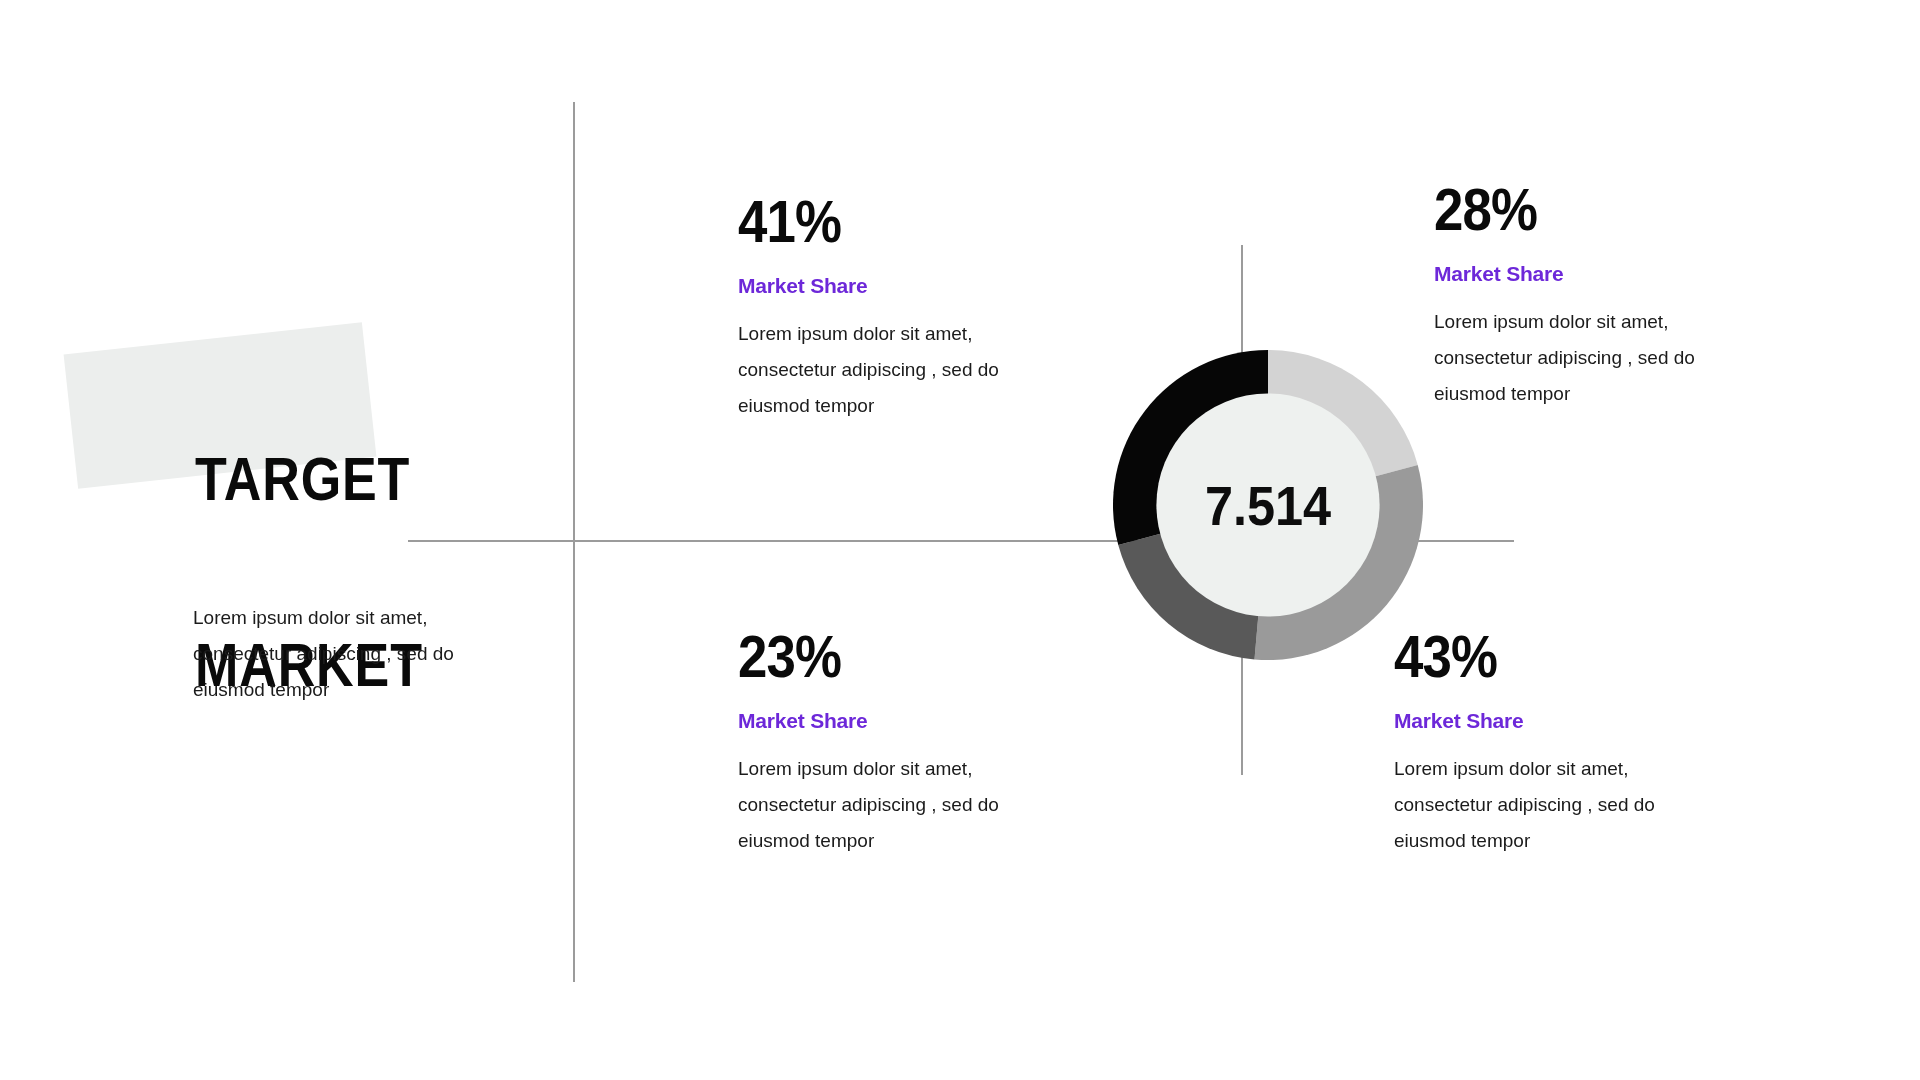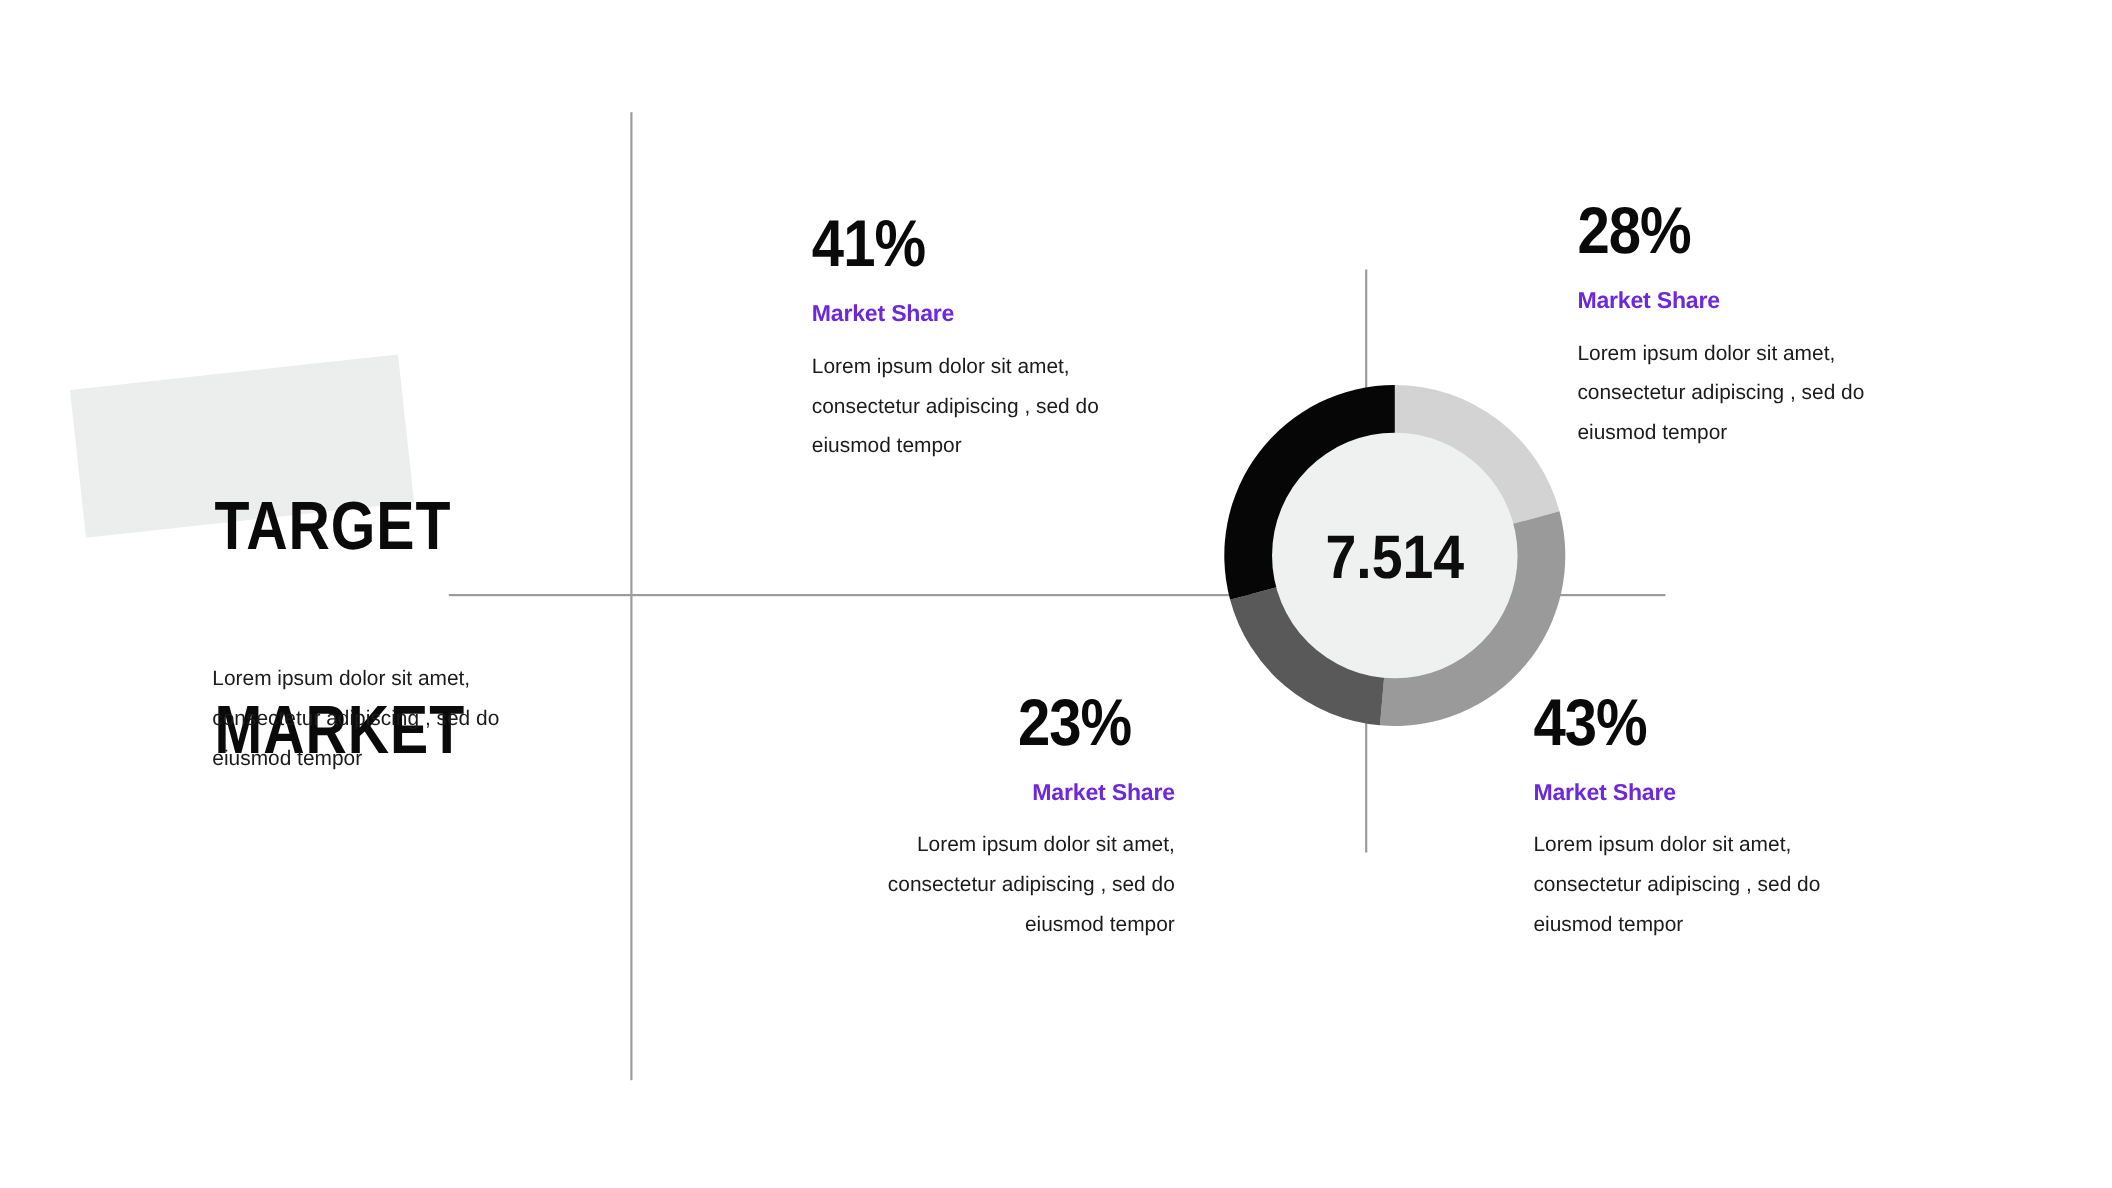--- a/index.html
+++ b/index.html
@@ -119,21 +119,21 @@
     display: block;
     margin-top: 18px;
     font-size: 19px;
     line-height: 36px;
     color: #1b1b1b;
     font-weight: 400;
   }
 
   #stat-block-top-left    { left: 738px;  top: 192px; }
   #stat-block-top-right   { left: 1434px; top: 180px; }
-  #stat-block-bottom-left { left: 738px;  top: 627px; text-align: right; }
+  #stat-block-bottom-left { left: 738px;  top: 627px; }
   #stat-block-bottom-right{ left: 1394px; top: 627px; }
 
   
   #donut-chart {
     position: absolute;
     left: 1108px;
     top: 345px;
     width: 320px;
     height: 320px;
   }

